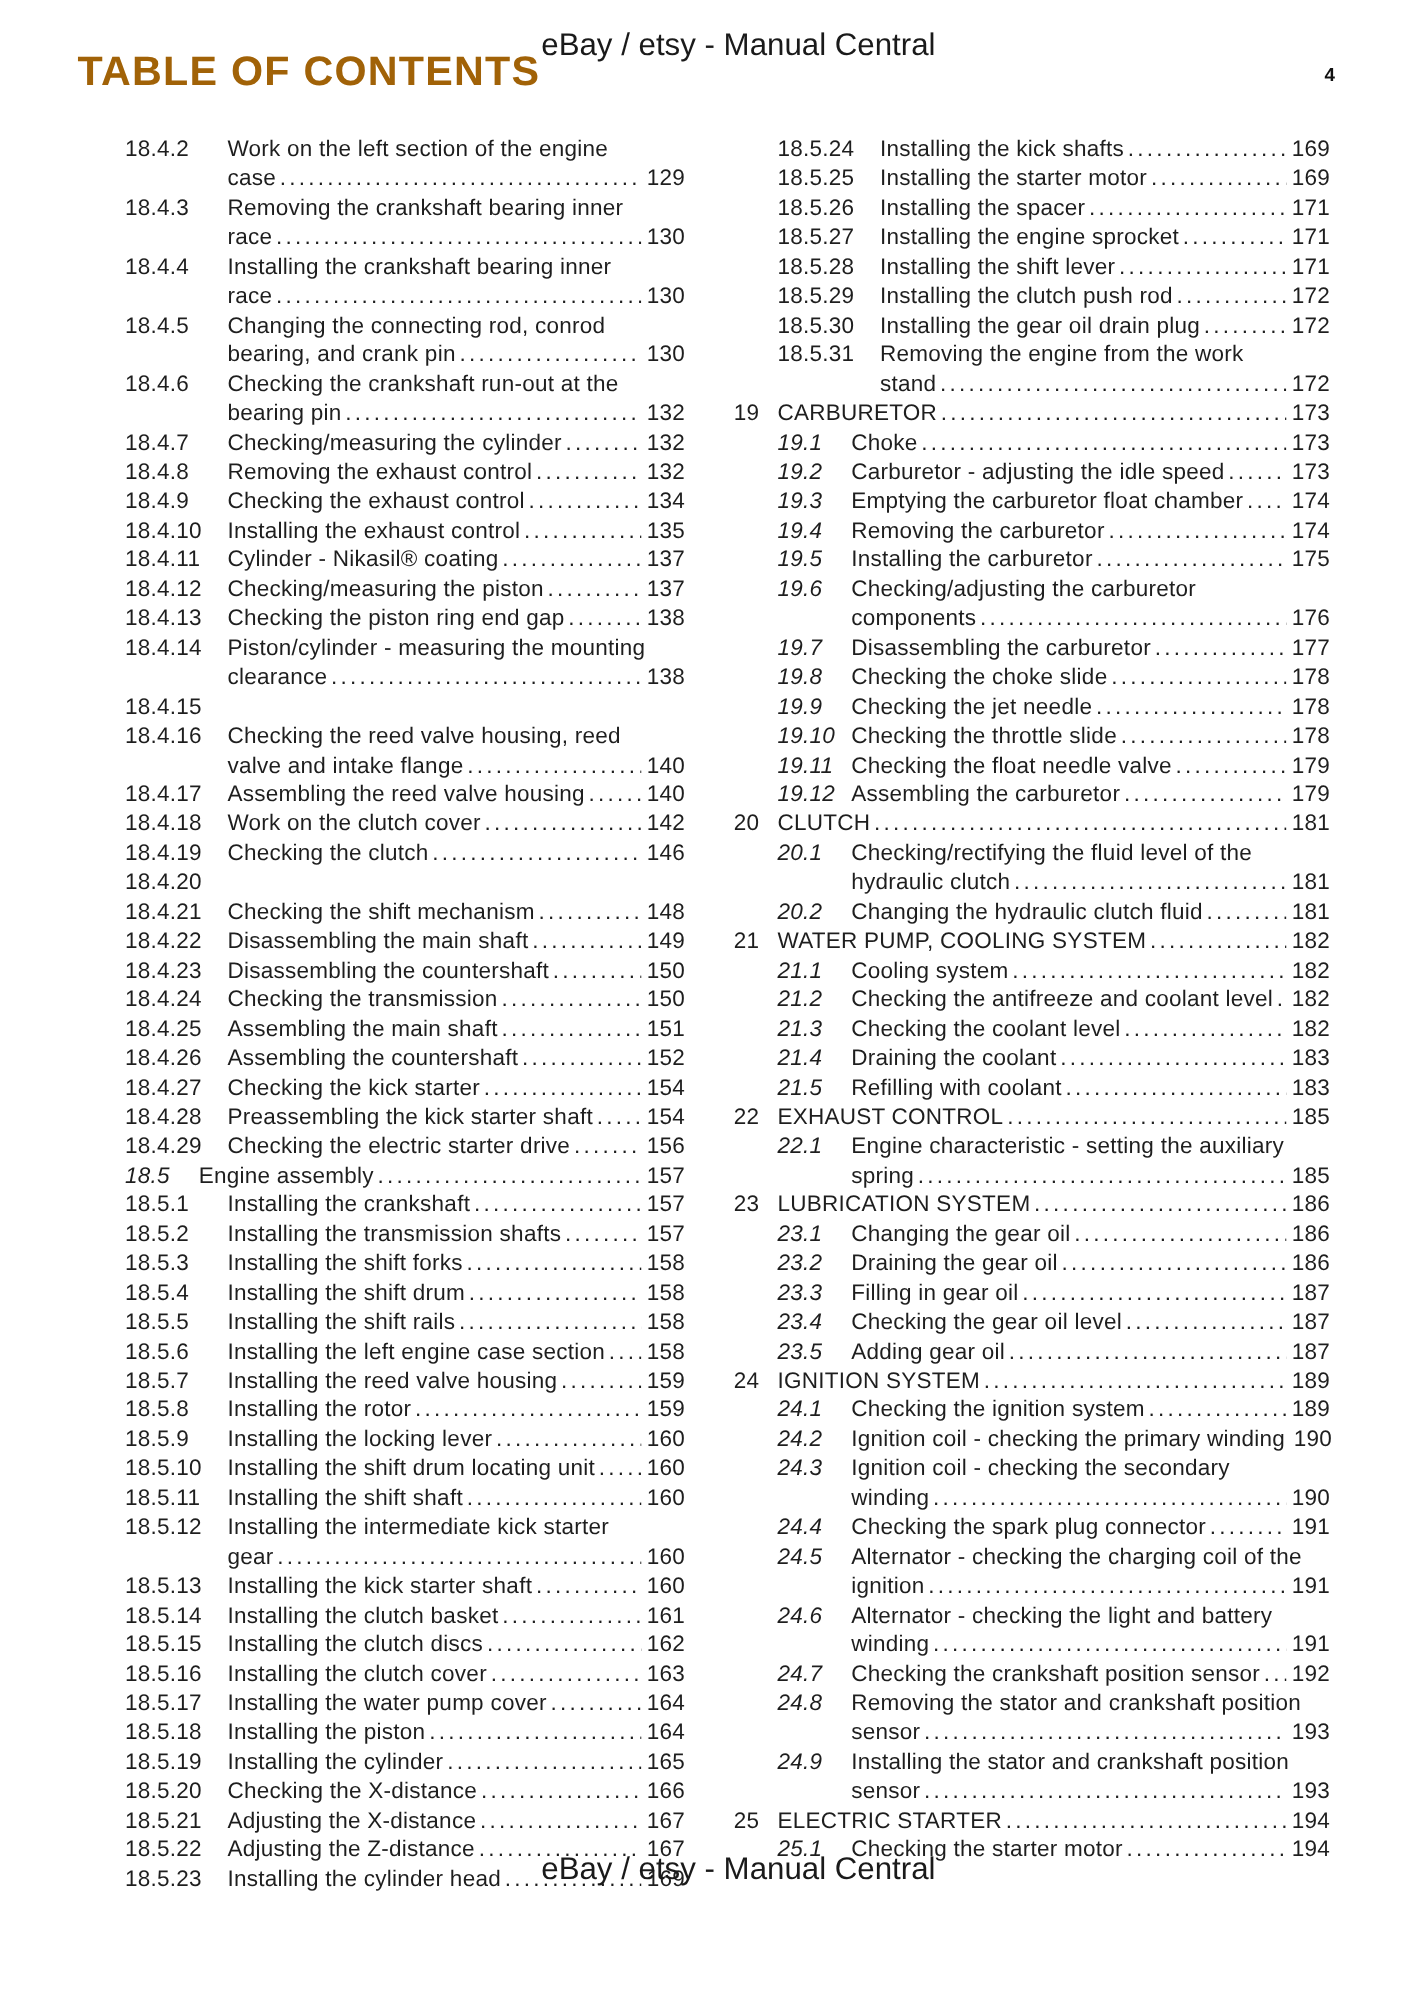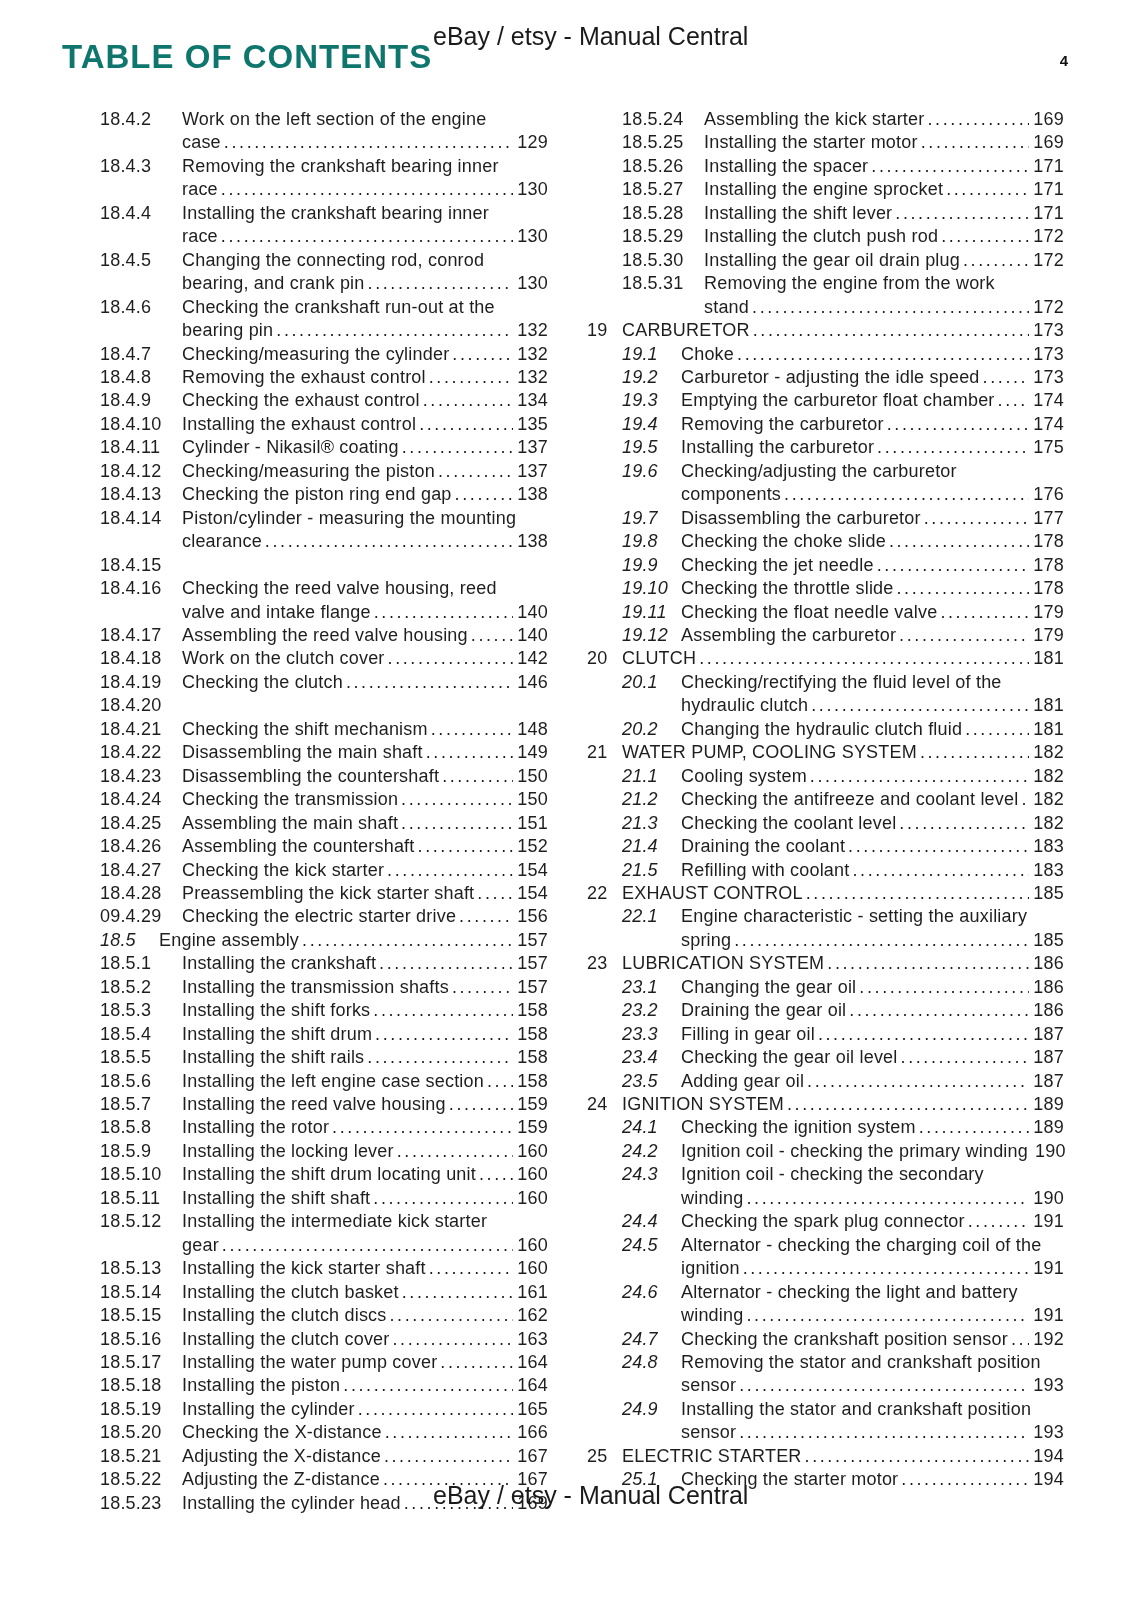--- a/index.html
+++ b/index.html
@@ -7,21 +7,21 @@
     width:1130px; height:1600px;
     background:#ffffff;
     font-family:"Liberation Sans", sans-serif;
     color:#1e1e1e;
     position:relative;
     overflow:hidden;
   }
   .page-title {
     position:absolute; left:62px; top:38px;
     font-size:33px; font-weight:bold; letter-spacing:1px;
-    color:#0f766e;
+    color:#a16207;
     white-space:nowrap;
   }
   .watermark {
     position:absolute;
     font-size:25px; color:#1a1a1a;
     white-space:nowrap;
     letter-spacing:0px;
   }
   .watermark.top { left:433px; top:22px; }
   .watermark.bottom { left:433px; top:1481px; }
@@ -321,21 +321,21 @@
       <span class="num">18.4.28</span>
       <div class="body">
         <div class="line lastline">
           <span class="ttl">Preassembling the kick starter shaft</span>
           <span class="dots"></span>
           <span class="pagenum">154</span>
         </div>
       </div>
     </div>
     <div class="entry lv3">
-      <span class="num">09.4.29</span>
+      <span class="num">18.4.29</span>
       <div class="body">
         <div class="line lastline">
           <span class="ttl">Checking the electric starter drive</span>
           <span class="dots"></span>
           <span class="pagenum">156</span>
         </div>
       </div>
     </div>
     <div class="entry lv2">
       <span class="num">18.5</span>
@@ -577,21 +577,21 @@
           <span class="pagenum">169</span>
         </div>
       </div>
     </div>
   </div>
 <div class="toc-col right" id="col-right">
     <div class="entry lv3">
       <span class="num">18.5.24</span>
       <div class="body">
         <div class="line lastline">
-          <span class="ttl">Assembling the kick starter</span>
+          <span class="ttl">Installing the kick shafts</span>
           <span class="dots"></span>
           <span class="pagenum">169</span>
         </div>
       </div>
     </div>
     <div class="entry lv3">
       <span class="num">18.5.25</span>
       <div class="body">
         <div class="line lastline">
           <span class="ttl">Installing the starter motor</span>

